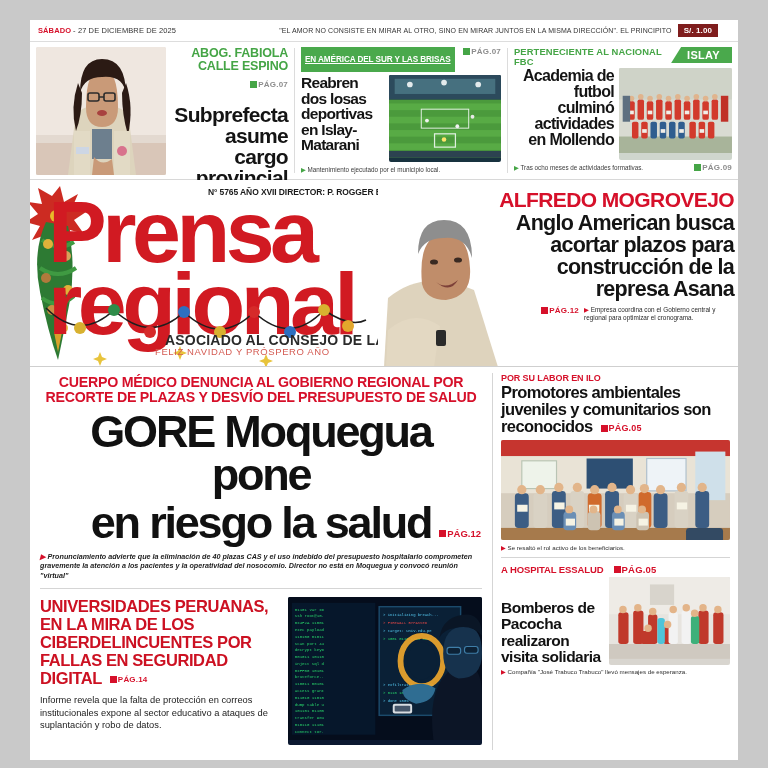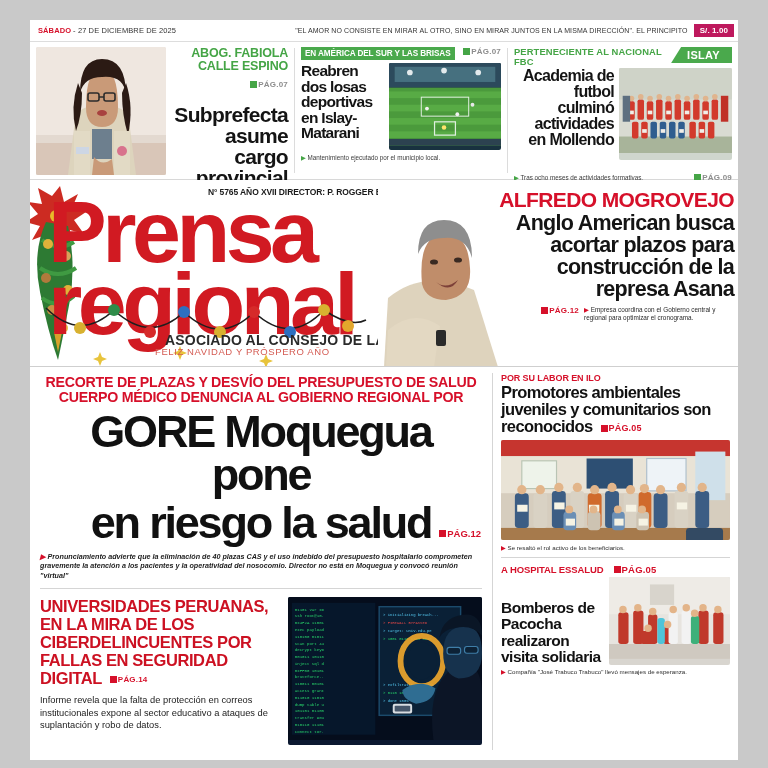--- a/index.html
+++ b/index.html
@@ -12,29 +12,29 @@
   .page {
     position:absolute; left:30px; top:20px;
     width:708px; height:740px;
     background:#ffffff;
     overflow:hidden;
   }
 
   
   .topbar {
     height:22px; display:flex; align-items:center;
-    padding:0 4px 0 8px; font-size:7.5px; letter-spacing:.1px;
+    padding:0 20px 0 8px; font-size:7.5px; letter-spacing:.1px;
     border-bottom:1px solid #dddddd;
   }
   .topbar .day { color:#d6102a; font-weight:bold; }
   .topbar .date { color:#333; margin-left:2px; }
   .topbar .spacer { flex:1; }
   .topbar .quote { color:#333; font-size:7px; white-space:nowrap; }
   .topbar .price {
-    background:#be185d; color:#fff; font-weight:bold;
+    background:#7f1d1d; color:#fff; font-weight:bold;
     padding:2px 6px; margin-left:6px; font-size:8px;
   }
 
   
   .teasers { display:flex; height:138px; border-bottom:1px solid #d8d8d8; }
   .teaser { position:relative; padding:5px 6px 4px 6px; }
   .tz-divider { width:1px; background:#dcdcdc; margin:6px 0; }
 
   .t1 { width:264px; display:flex; }
   .t1 .photo {
@@ -53,39 +53,39 @@
   .pagref.red .sq { background:#d6102a; }
   .teaser-head {
     font-weight:bold; color:#141414; line-height:1.0; letter-spacing:-.7px;
   }
   .t1 .teaser-head { font-size:21px; margin-top:12px; }
   .subline { font-size:6.3px; color:#3a3a3a; line-height:1.26; }
   .subline .arw { color:#45a546; }
 
   .t2 { width:212px; }
   .t2 .band { background:#4aa94c; color:#fff; font-weight:bold; font-size:8.2px;
-              padding:2px 4px; display:inline-block; letter-spacing:-.1px; }
+              padding:8px 4px; display:inline-block; letter-spacing:-.1px;text-decoration:underline; }
   .t2 .row { display:flex; justify-content:space-between; align-items:flex-start; }
   .t2 .body { display:flex; margin-top:3px; }
   .t2 .teaser-head { font-size:15.5px; width:84px; }
   .t2 .photo { flex:1; height:87px; margin-left:4px; border-radius:2px; overflow:hidden;
                position:relative; background:#18323f; }
 
   .t3 { flex:1; }
   .t3 .kickrow { display:flex; align-items:flex-start; }
   .t3 .islay {
     background:#4aa94c; color:#fff; font-weight:bold; font-size:11px;
     padding:2px 12px 2px 16px; letter-spacing:.3px;
     clip-path:polygon(10px 0,100% 0,100% 100%,0 100%);
   }
   .t3 .body { display:flex; margin-top:2px;text-align:right; }
   .t3 .teaser-head { font-size:16px; width:100px; }
   .t3 .photo { flex:1; height:92px; margin-left:5px; border-radius:2px; overflow:hidden;
                position:relative; background:#cfd6cd; }
-  .t3 .foot { display:flex; justify-content:space-between; align-items:center; margin-top:13px; }
+  .t3 .foot { display:flex; justify-content:space-between; align-items:center; margin-top:3px; }
 
   
   .masthead { position:relative; height:187px; overflow:hidden; background:#fff;
               border-bottom:1px solid #cfcfcf; }
   .garland { position:absolute; left:-6px; top:2px; width:70px; height:185px; }
   .logo-wrap { position:absolute; left:18px; top:6px; width:390px; }
   .issue {
     position:absolute; left:160px; top:1px; font-size:8.5px; font-weight:bold;
     color:#1a1a1a; letter-spacing:-.1px; white-space:nowrap;
   }
@@ -411,22 +411,22 @@
         </span>
       </div>
     </div>
   </div>
 
   <div class="main">
 
     <div class="left-col">
 
       <div>
+        <div class="lead-kicker">CUERPO MÉDICO DENUNCIA AL GOBIERNO REGIONAL POR</div>
         <div class="lead-kicker">RECORTE DE PLAZAS Y DESVÍO DEL PRESUPUESTO DE SALUD</div>
-        <div class="lead-kicker">CUERPO MÉDICO DENUNCIA AL GOBIERNO REGIONAL POR</div>
         <div class="lead-head">GORE Moquegua pone</div>
         <div class="lead-head" style="position:relative">
           <span>en riesgo la salud</span>
           <span class="pagref red" style="font-size:9.5px;letter-spacing:0;position:absolute;bottom:6px;margin-left:8px">
               <i class="sq"></i>
               <span>PÁG.12</span>
             </span>
         </div>
         <div class="lead-sub">
           <span style="color:#d6102a">▶</span>

